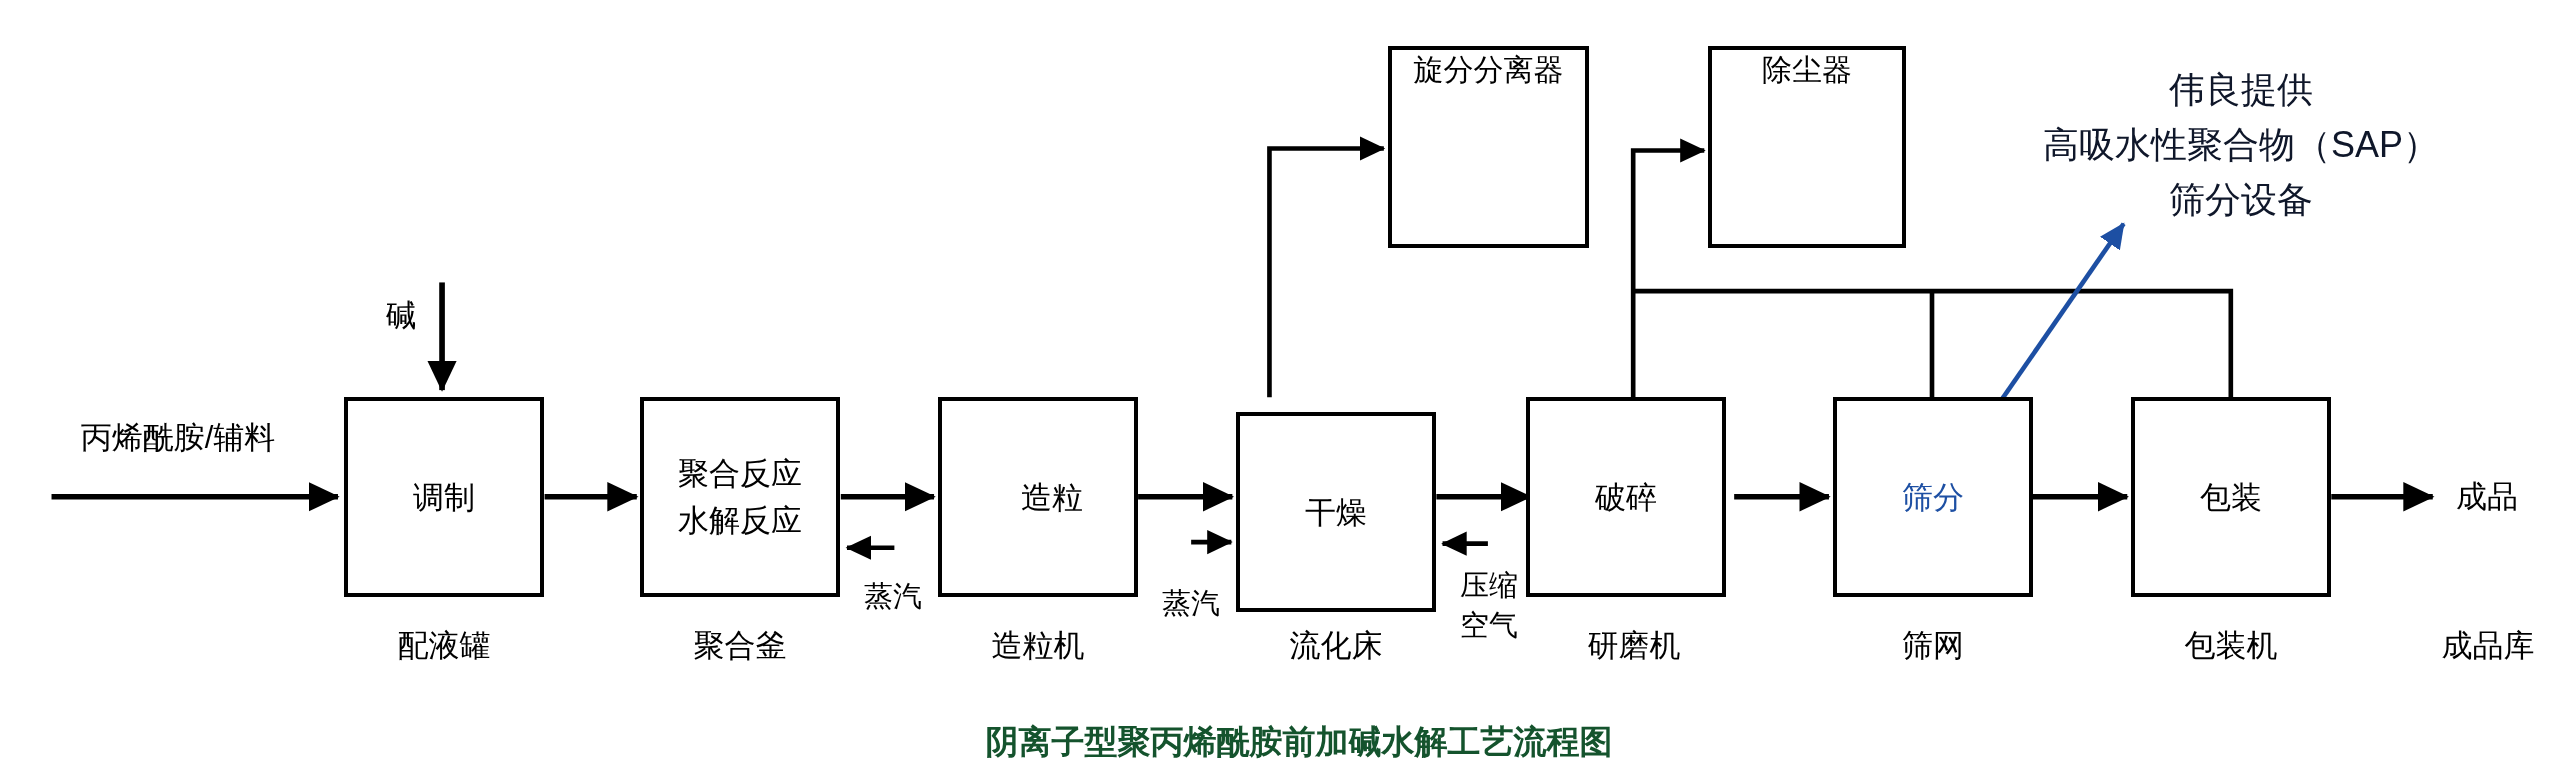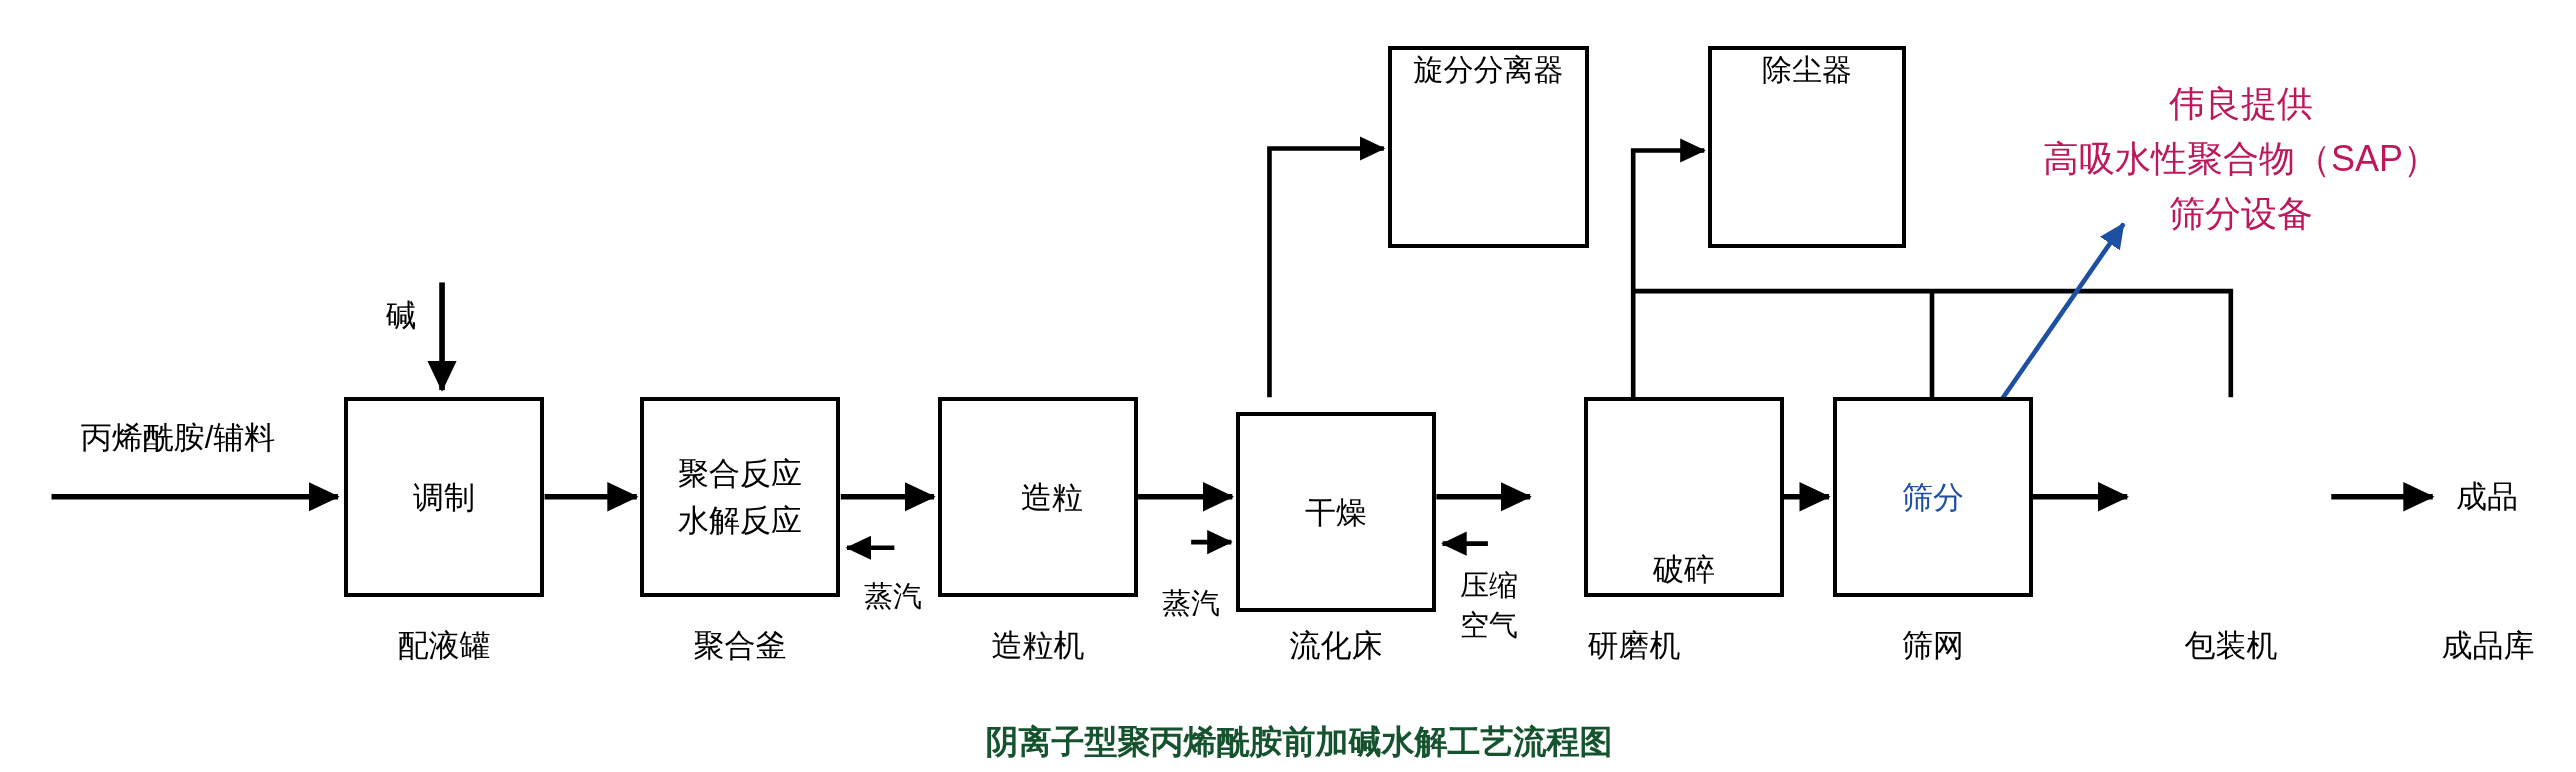--- a/index.html
+++ b/index.html
@@ -18,22 +18,22 @@
     display:flex;align-items:flex-start;justify-content:center;
     font-size:30px;color:#000;text-align:center;white-space:nowrap;
   }
   .lbl{
     position:absolute;transform:translate(-50%,-50%);
     font-size:31px;color:#000;white-space:nowrap;text-align:center;
   }
   .small{font-size:29px;line-height:40px;}
   .accent{color:#1d4fa3;}
   #annotation{
-    position:absolute;left:2241px;top:158px;transform:translate(-50%,-50%);
-    text-align:center;font-size:36px;line-height:55px;color:#be185d;white-space:nowrap;
+    position:absolute;left:2241px;top:144px;transform:translate(-50%,-50%);
+    text-align:center;font-size:36px;line-height:55px;color:#0f172a;white-space:nowrap;
   }
   #title{
     position:absolute;left:1299px;top:742px;transform:translate(-50%,-50%);
     font-size:33px;font-weight:bold;color:#14532d;white-space:nowrap;
   }
 </style>
 </head>
 <body>
 
 <div id="canvas">
@@ -87,26 +87,30 @@
     <span>水解反应</span>
   </div>
   <div class="pbox" style="left:938px;padding-left:28px;">
     <span>造粒</span>
     <span></span>
   </div>
   <div class="pbox" style="left:1236px;margin-top:15px;">
     <span>干燥</span>
     <span></span>
   </div>
-  <div class="pbox" style="left:1584px;justify-content:flex-end;">
+  <div class="pbox" style="left:1526px;">
     <span>破碎</span>
     <span></span>
   </div>
   <div class="pbox" style="left:1833px;">
     <span class="accent">筛分</span>
+    <span></span>
+  </div>
+  <div class="pbox" style="left:2131px;">
+    <span>包装</span>
     <span></span>
   </div>
 
   <div class="tbox" style="left:1388px;width:201px;">
     <span>旋分分离器</span>
   </div>
   <div class="tbox" style="left:1708px;width:198px;">
     <span>除尘器</span>
   </div>
 

